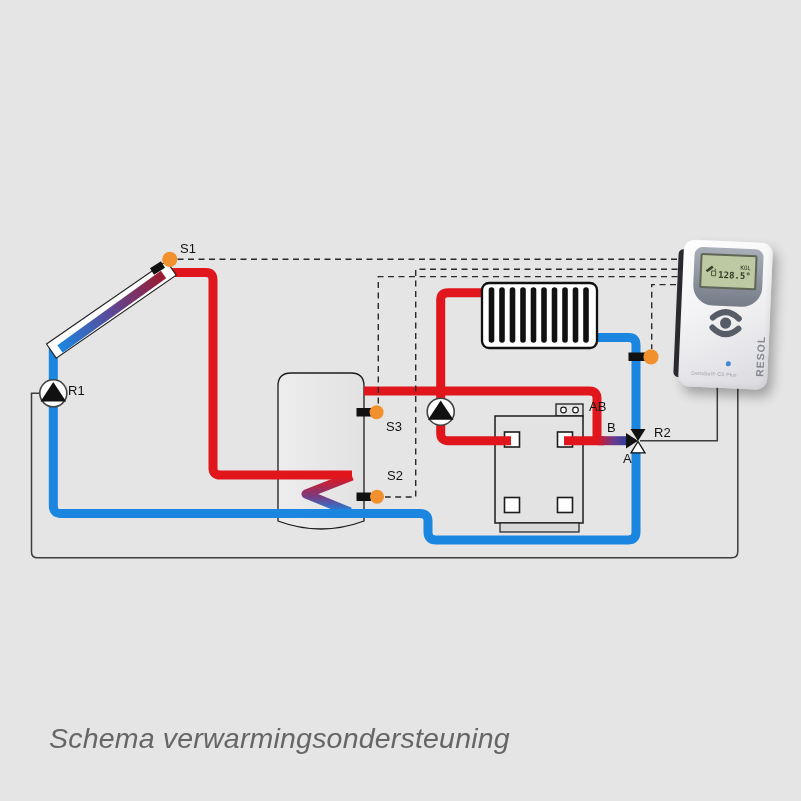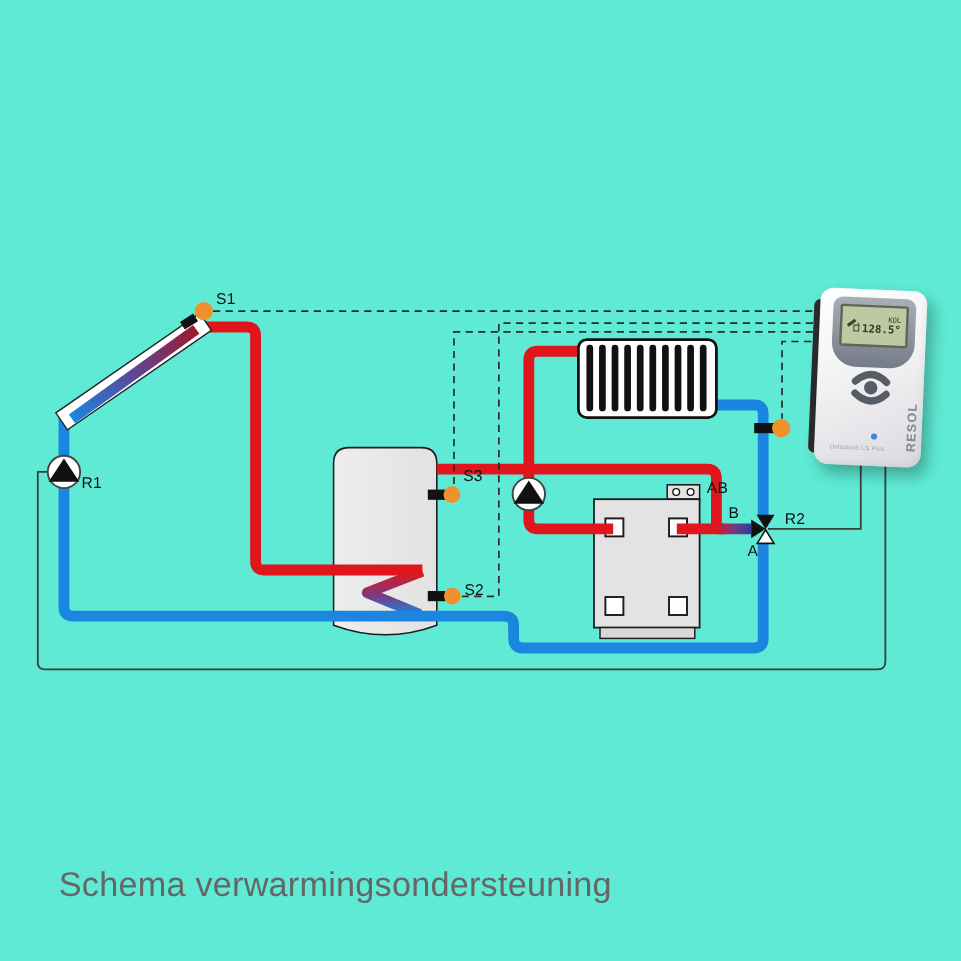--- a/index.html
+++ b/index.html
@@ -1,28 +1,28 @@
 <!DOCTYPE html>
 <html style="--hot: #e0161c; --cold: #1a86e0; --sensor: #f0912d; --wire: #3d3d3d;"><head>
 <meta charset="utf-8">
 <style>
   html,body{margin:0;padding:0;background:#fff;}
-  #stage{position:relative;width:801px;height:801px;background:#5eead4;overflow:hidden;
+  #stage{position:relative;width:801px;height:801px;background:#e5e5e5;overflow:hidden;
          font-family:"Liberation Sans",sans-serif;}
   #schematic-svg{position:absolute;left:0;top:0;}
 
   
   .pipe-hot{stroke:var(--hot,#e0161c);stroke-width:9;fill:none;}
   .pipe-cold{stroke:var(--cold,#1a86e0);stroke-width:9;fill:none;}
   .wire{stroke:var(--wire,#3d3d3d);stroke-width:1.5;fill:none;}
   .sensor-wire{stroke:#2a2a2a;stroke-width:1.4;fill:none;stroke-dasharray:6 4.5;}
 
   
   .lbl{position:absolute;color:#111;font-size:13px;line-height:1;letter-spacing:.2px;}
-  .title{position:absolute;left:49px;top:722px;font-size:28.5px;color:#666;letter-spacing:.2px;}
+  .title{position:absolute;left:49px;top:722px;font-size:28.5px;color:#666;letter-spacing:.2px;font-style:italic;}
 
   
   .controller{position:absolute;left:676px;top:241px;width:94px;height:147px;
               transform:rotate(2.5deg);transform-origin:50% 50%;}
   .ctl-side{position:absolute;left:0;top:10px;width:10px;height:128px;background:#2b2b30;border-radius:5px;}
   .ctl-body{position:absolute;left:5px;top:0;right:0;bottom:0;border-radius:11px;
             background:linear-gradient(155deg,#ffffff 0%,#f2f2f4 45%,#e3e3e7 80%,#d9d9dd 100%);
             box-shadow:5px 7px 12px rgba(0,0,0,.30), inset -2px -2px 5px rgba(0,0,0,.05);}
   .ctl-panel{position:absolute;left:11px;top:7px;right:9px;height:58px;
              background:linear-gradient(#a9afb9,#767c87);border-radius:8px 8px 20px 20px;}
@@ -154,24 +154,24 @@
     </g>
 
     <g>
       <polygon points="630.5,429 645.5,429 638,441" fill="#111"></polygon>
       <polygon points="626,433 626,448.5 638,440.7" fill="#111"></polygon>
       <polygon points="631,452.8 645,452.8 638,441.5" fill="#fff" stroke="#111" stroke-width="1.3"></polygon>
     </g>
   </svg>
 
   <span class="lbl" style="left:180px;top:242px">S1</span>
-  <span class="lbl" style="left:386px;top:390px">S3</span>
-  <span class="lbl" style="left:387px;top:485px">S2</span>
+  <span class="lbl" style="left:386px;top:420px">S3</span>
+  <span class="lbl" style="left:387px;top:469px">S2</span>
   <span class="lbl" style="left:679px;top:363px">S4</span>
-  <span class="lbl" style="left:68px;top:396px">R1</span>
+  <span class="lbl" style="left:68px;top:384px">R1</span>
   <span class="lbl" style="left:654px;top:426px">R2</span>
   <span class="lbl" style="left:589px;top:400px">AB</span>
   <span class="lbl" style="left:607px;top:421px">B</span>
   <span class="lbl" style="left:623px;top:452px">A</span>
 
   <div class="controller">
     <div class="ctl-side"></div>
     <div class="ctl-body">
       <div class="ctl-panel">
         <div class="ctl-lcd">

